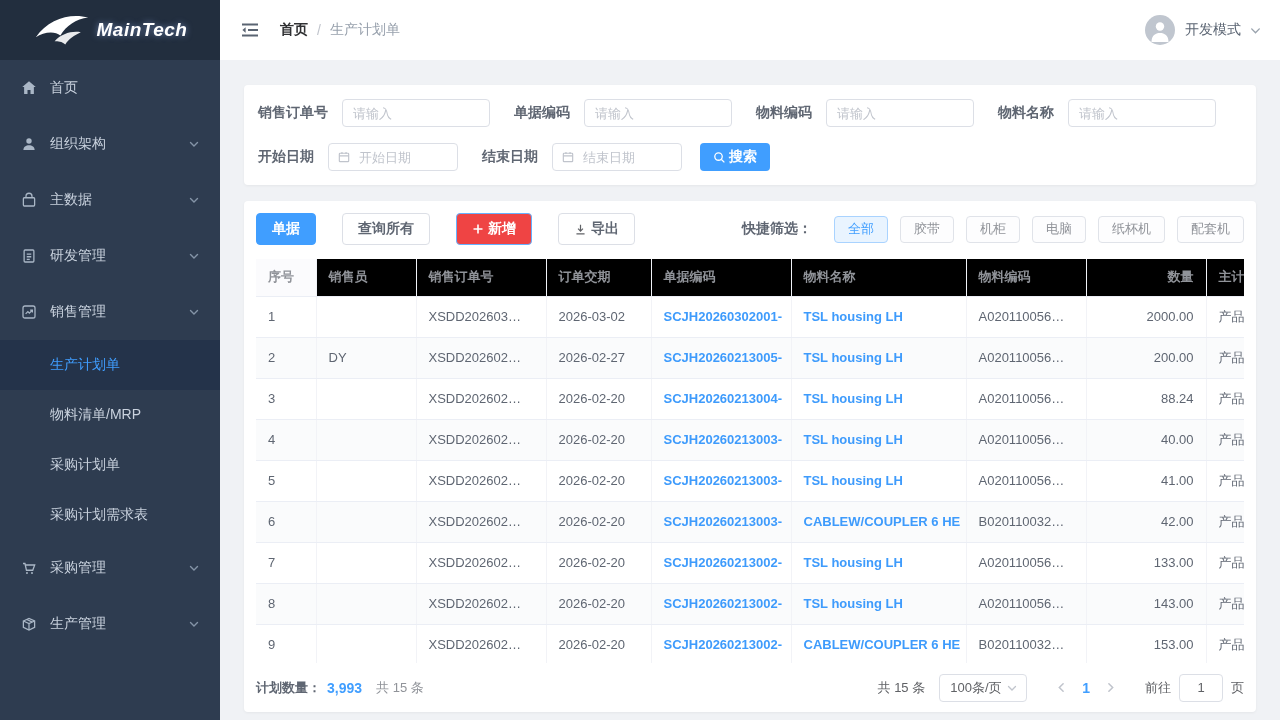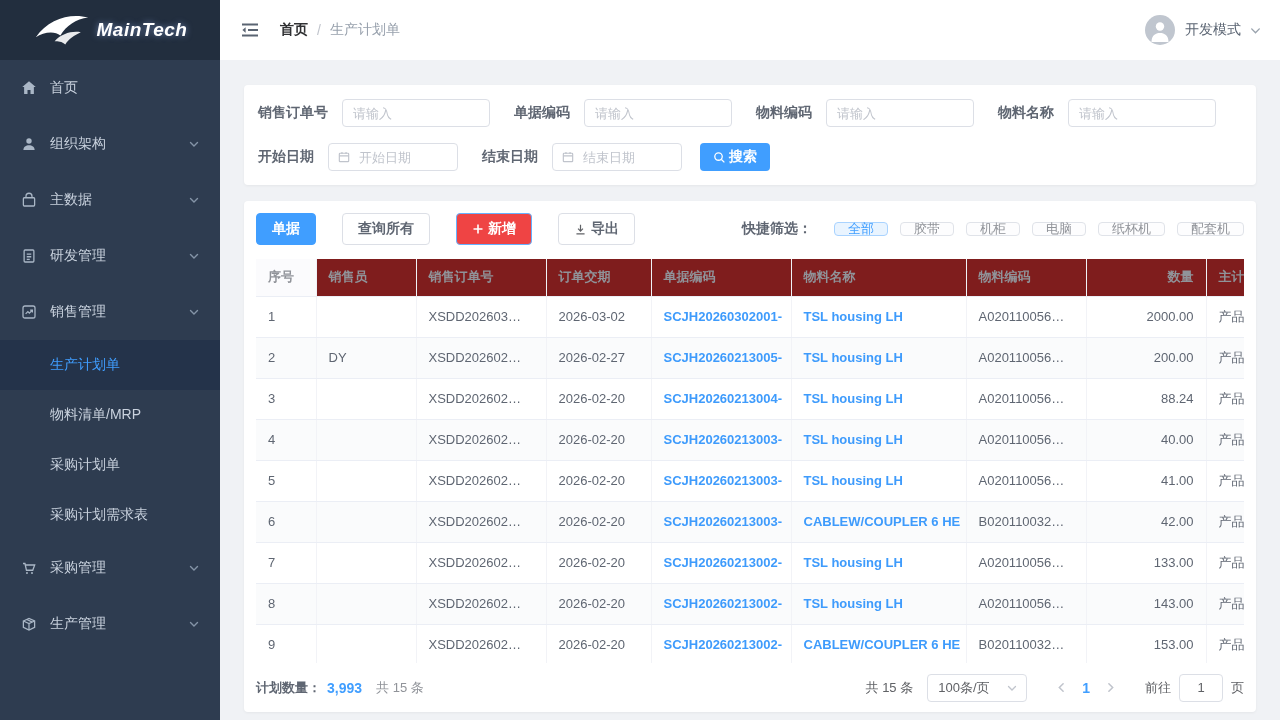--- a/index.html
+++ b/index.html
@@ -52,44 +52,44 @@
   .table-card { margin-top:16px; padding:12px 12px 0; flex:1; min-height:0; display:flex; flex-direction:column; }
   .toolbar { display:flex; align-items:center; flex-shrink:0; }
   .btn { height:32px; border-radius:4px; font-size:14px; padding:0 15px; cursor:pointer; font-family:inherit;
          display:flex; align-items:center; gap:4px; border:1px solid transparent; }
   .btn-primary { background:#409eff; color:#fff; font-weight:bold; border-color:#409eff; }
   .btn-light { background:#ef4444; color:#fff; font-weight:bold; border-color:#66b1ff; }
   .btn-plain { background:#fff; color:#5f6672; border-color:#dcdfe6; font-weight:bold; }
   .toolbar .btn { margin-right:26px; }
   .quick-filters { margin-left:auto; display:flex; align-items:center; }
   .qf-label { color:#5f6672; font-weight:bold; margin-right:10px; }
-  .chip { height:14px; border:1px solid #e0e3e9; background:#fdfdfe; color:#909399; border-radius:4px;
+  .chip { height:27px; border:1px solid #e0e3e9; background:#fdfdfe; color:#909399; border-radius:4px;
           font-size:13px; padding:0 13px; display:flex; align-items:center; cursor:pointer; margin-left:12px; }
   .chip.active { background:#e9f4ff; border-color:#a9d3ff; color:#409eff; }
   
   .table-wrap { margin-top:14px; overflow:hidden; flex:1; min-height:0; }
   table { border-collapse:collapse; table-layout:fixed; width:1050px; font-size:13px; }
   col.c-seq{width:60px} col.c-sales{width:100px} col.c-so{width:130px} col.c-due{width:105px}
   col.c-doc{width:140px} col.c-mname{width:175px} col.c-mcode{width:120px} col.c-qty{width:120px} col.c-unit{width:100px}
-  th { background:#7f1d1d; color:#909399; font-weight:bold; text-align:left; height:37px;
+  th { background:#000000; color:#909399; font-weight:bold; text-align:left; height:37px;
        padding:0 12px; border-bottom:1px solid #ebeef5; border-right:1px solid #f0f2f7; white-space:nowrap; overflow:hidden; }
   th:first-child { background:#fbfbfd; }
   th.num, td.num { text-align:right; }
   td { height:41px; padding:0 12px; border-bottom:1px solid #ebeef5; border-right:1px solid #f2f3f7;
        color:#5f6672; white-space:nowrap; overflow:hidden; }
   tbody tr:nth-child(even) td { background:#fafbfc; }
   td.link { color:#3e9bfc; font-weight:bold; cursor:pointer; }
   
   .table-footer { height:49px; display:flex; align-items:center; flex-shrink:0; font-size:13px; color:#606266; }
   .plan-label { font-weight:bold; color:#5f6672; }
   .plan-value { color:#409eff; font-weight:bold; font-size:14px; margin:0 14px 0 6px; }
   .total-left { color:#909399; }
   .pager { margin-left:auto; display:flex; align-items:center; }
   .total-right { margin-right:14px; }
-  .size-select { width:100px; height:28px; border:1px solid #dcdfe6; border-radius:4px; display:flex;
+  .size-select { width:88px; height:28px; border:1px solid #dcdfe6; border-radius:4px; display:flex;
                  align-items:center; padding:0 8px 0 10px; color:#606266; cursor:pointer; }
   .size-select .chev-sm { margin-left:auto; color:#c0c4cc; }
   .pg-arrow { color:#c0c4cc; display:flex; padding:0 6px; cursor:pointer; }
   .pg-arrow.prev { margin-left:22px; }
   .pg-current { color:#409eff; font-weight:bold; font-size:14px; padding:0 8px; cursor:pointer; }
   .goto-label { margin:0 8px 0 22px; }
   .goto-input { width:44px; height:28px; border:1px solid #dcdfe6; border-radius:4px; text-align:center;
                 font-size:13px; color:#606266; font-family:inherit; outline:none; }
   .page-unit { margin-left:8px; }
 </style>

